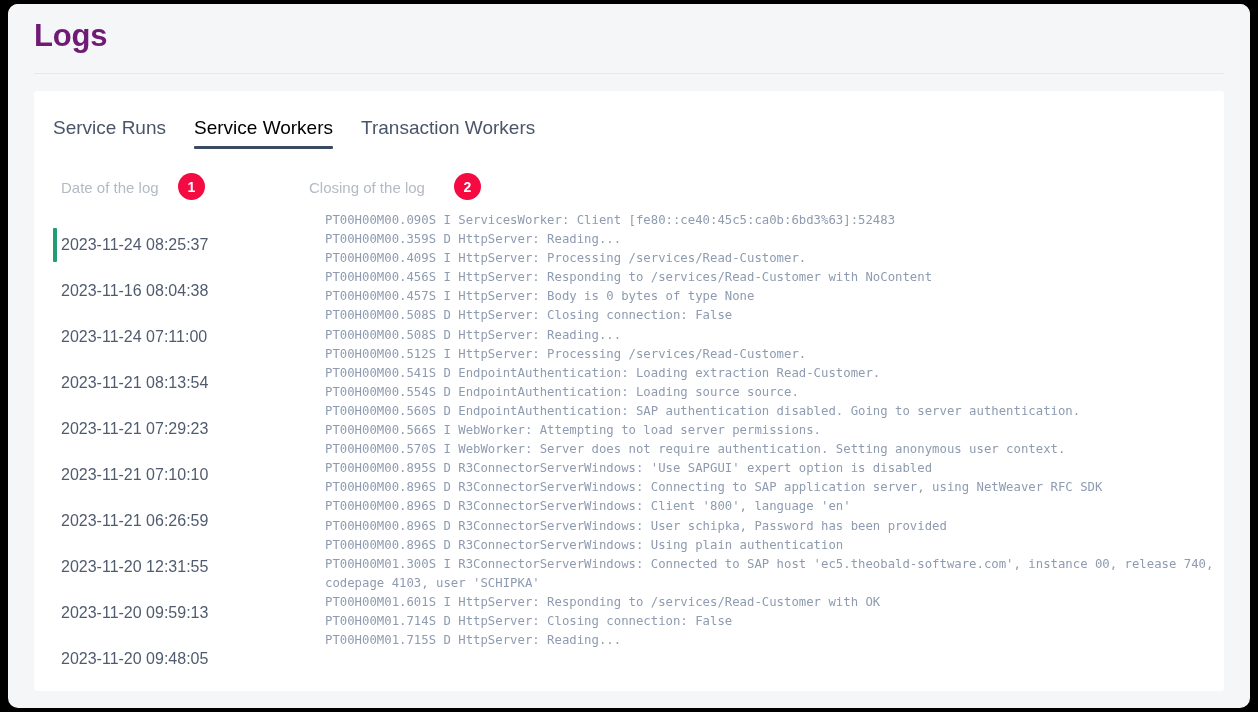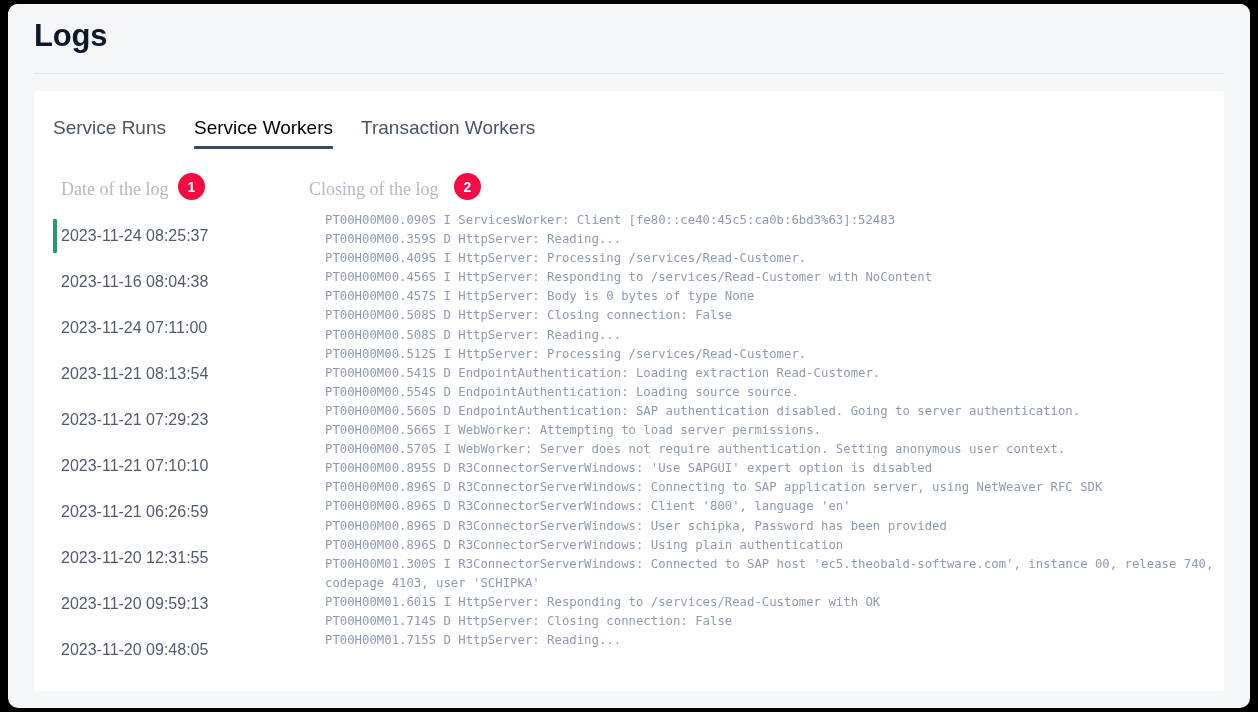--- a/index.html
+++ b/index.html
@@ -41,21 +41,21 @@
     height: 70px;
     background: #f4f6f8;
   }
 
   .page-title {
     position: absolute;
     left: 26px;
     top: 14px;
     font-size: 31px;
     font-weight: bold;
-    color: #0f172a;
+    color: #701a75;
     letter-spacing: -0.2px;
   }
 
   .header-divider {
     position: absolute;
     left: 26px;
     top: 69px;
     width: 1190px;
     height: 1px;
     background: #e4e7ec;
@@ -102,24 +102,23 @@
     bottom: 0;
     width: 100%;
     height: 3px;
     background: #3a4a63;
     border-radius: 1px;
   }
 
   
   .col-header {
     position: absolute;
-    font-size: 18px;
+    font-size: 15px;
     color: #b3bac5;
     white-space: nowrap;
-    font-family: Liberation Serif, serif;
   }
 
   .col-header.date-col { left: 27px; top: 88px; }
   .col-header.content-col { left: 275px; top: 88px; }
 
   .badge {
     position: absolute;
     width: 27px;
     height: 27px;
     border-radius: 50%;
@@ -133,21 +132,21 @@
     line-height: 1;
   }
 
   .badge-1 { left: 144px; top: 82px; }
   .badge-2 { left: 420px; top: 82px; }
 
   
   .date-list {
     position: absolute;
     left: 0;
-    top: 122px;
+    top: 131px;
     width: 265px;
   }
 
   .date-row {
     position: relative;
     height: 46px;
     display: flex;
     align-items: center;
     padding-left: 27px;
     cursor: pointer;

